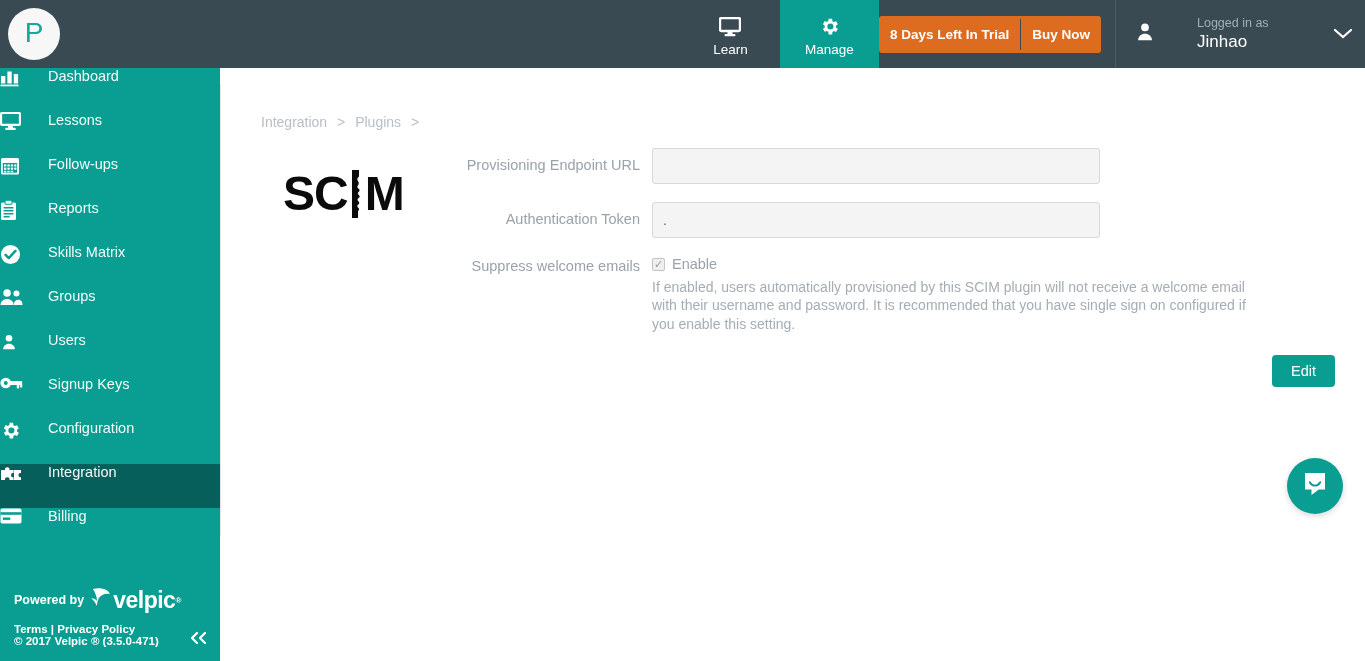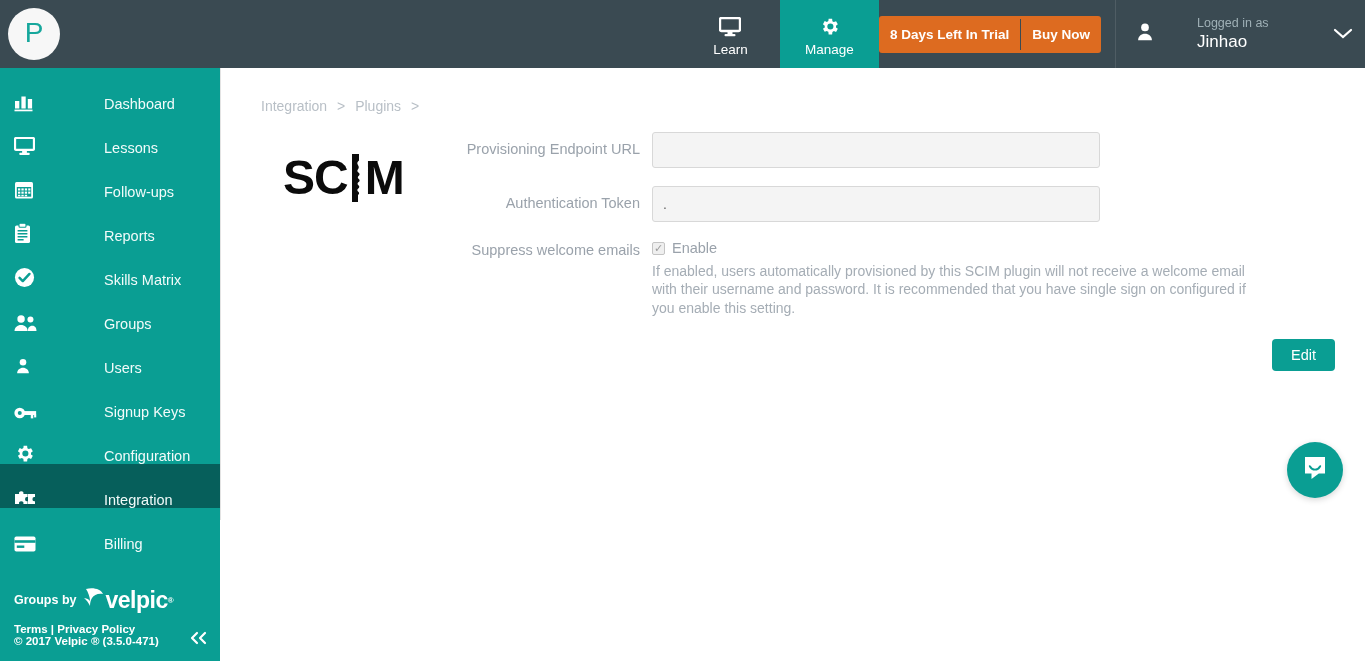--- a/index.html
+++ b/index.html
@@ -61,24 +61,23 @@
   .chev { color: #ffffff; }
 
   
   .sidebar {
     position: absolute; top: 68px; left: 0;
     width: 220px; height: 593px;
     background: #0a9e93;
     color: #ffffff;
   }
   .side-item {
-    height: 44px; display: flex; align-items: flex-end;
-    padding-left: 14px; cursor: pointer; font-size: 14.5px;
+    height: 44px; display: flex; align-items: flex-start;
+    cursor: pointer; font-size: 14.5px;
     color: #f2fbfa;
-    gap: 42px;
   }
   .side-item.active { background: #065f5b; }
   .side-ico {
     width: 34px; min-width: 34px; display: flex;
     align-items: center; justify-content: flex-start;
   }
   .side-label { margin-left: 14px; }
   .side-footer {
     position: absolute; bottom: 0; left: 0; width: 220px;
     padding: 0 0 14px 14px;
@@ -96,21 +95,21 @@
   .velpic-tm { font-size: 8px; vertical-align: super; }
   .foot-links { font-size: 11.5px; font-weight: bold; color: #ffffff; margin-bottom: 0; cursor: pointer;}
   .foot-copy { font-size: 11.5px; font-weight: bold; color: #ffffff; }
   .collapse-btn {
     position: absolute; right: 11px; bottom: 13px;
     font-size: 19px; color: #ffffff; cursor: pointer; line-height: 1;
   }
 
   
   .main {
-    position: absolute; top: 68px; left: 220px;
+    position: absolute; top: 84px; left: 220px;
     width: 1145px; height: 452px; background: #ffffff;
     border-left: 1px solid #e3e3e3;
   }
   .breadcrumb {
     padding: 30px 0 0 40px; font-size: 14px; color: #bfc6cc;
   }
   .breadcrumb span { color: #b8bfc6; }
   .crumb-link { cursor: pointer; }
   .crumb-sep { margin: 0 6px; color: #c9ced3; }
 
@@ -367,21 +366,21 @@
         <rect x="0.5" y="0.5" width="21" height="15" rx="1.8"></rect>
         <rect x="0.5" y="4.2" width="21" height="2.6" fill="#0a9e93"></rect>
         <rect x="2.8" y="9.5" width="7.5" height="2.4" fill="#0a9e93"></rect>
       </svg>
     </span>
     <span class="side-label">Billing</span>
   </div>
 
   <div class="side-footer">
     <div class="powered">
-      <span class="powered-txt">Groups by</span>
+      <span class="powered-txt">Powered by</span>
       <span class="velpic-logo">
         <span class="velpic-mark">
           <svg width="21" height="22" viewBox="0 0 21 22" fill="#ffffff">
             <path d="M2 3c7-2 15 0 17 5-5-1-9 1-11 4-1.4 2.2-2 5-2 8-2-5-6-8-6-8 3 .4 5 1.6 6 3 0-4-2-9-4-12z"></path>
           </svg>
         </span>
           <span>velpic</span>
           <span class="velpic-tm">®</span>
       </span>
     </div>

